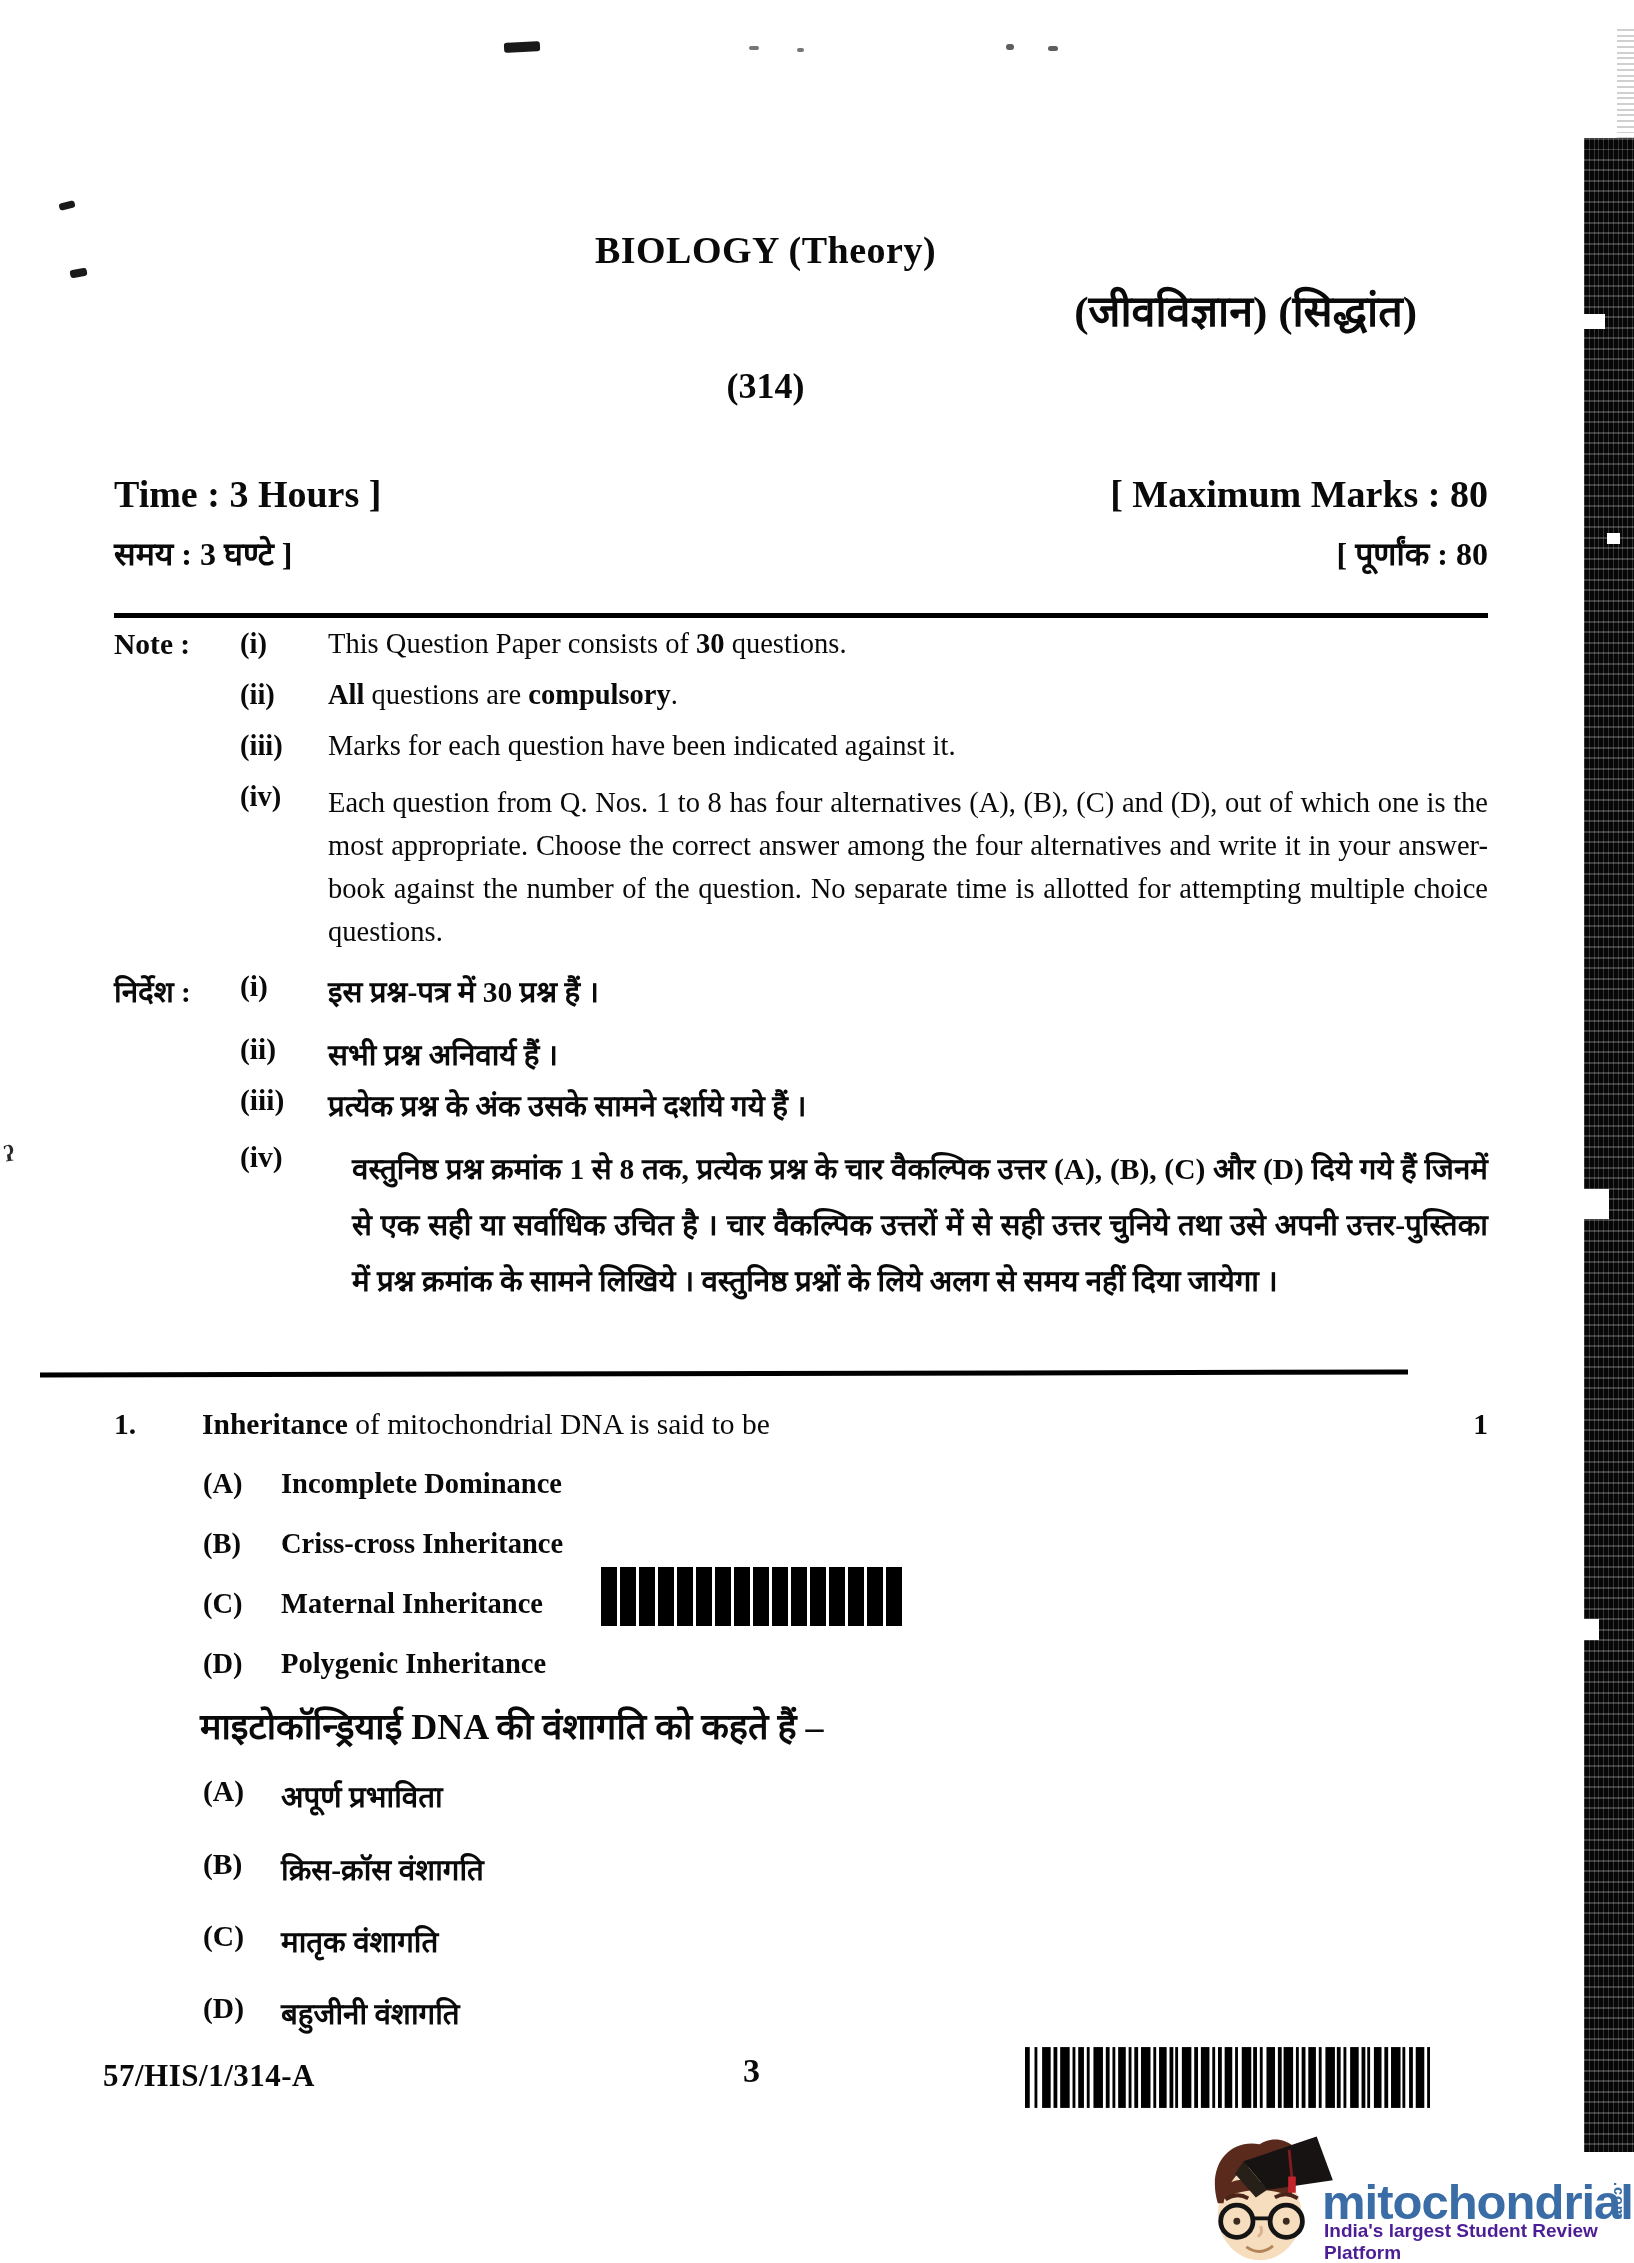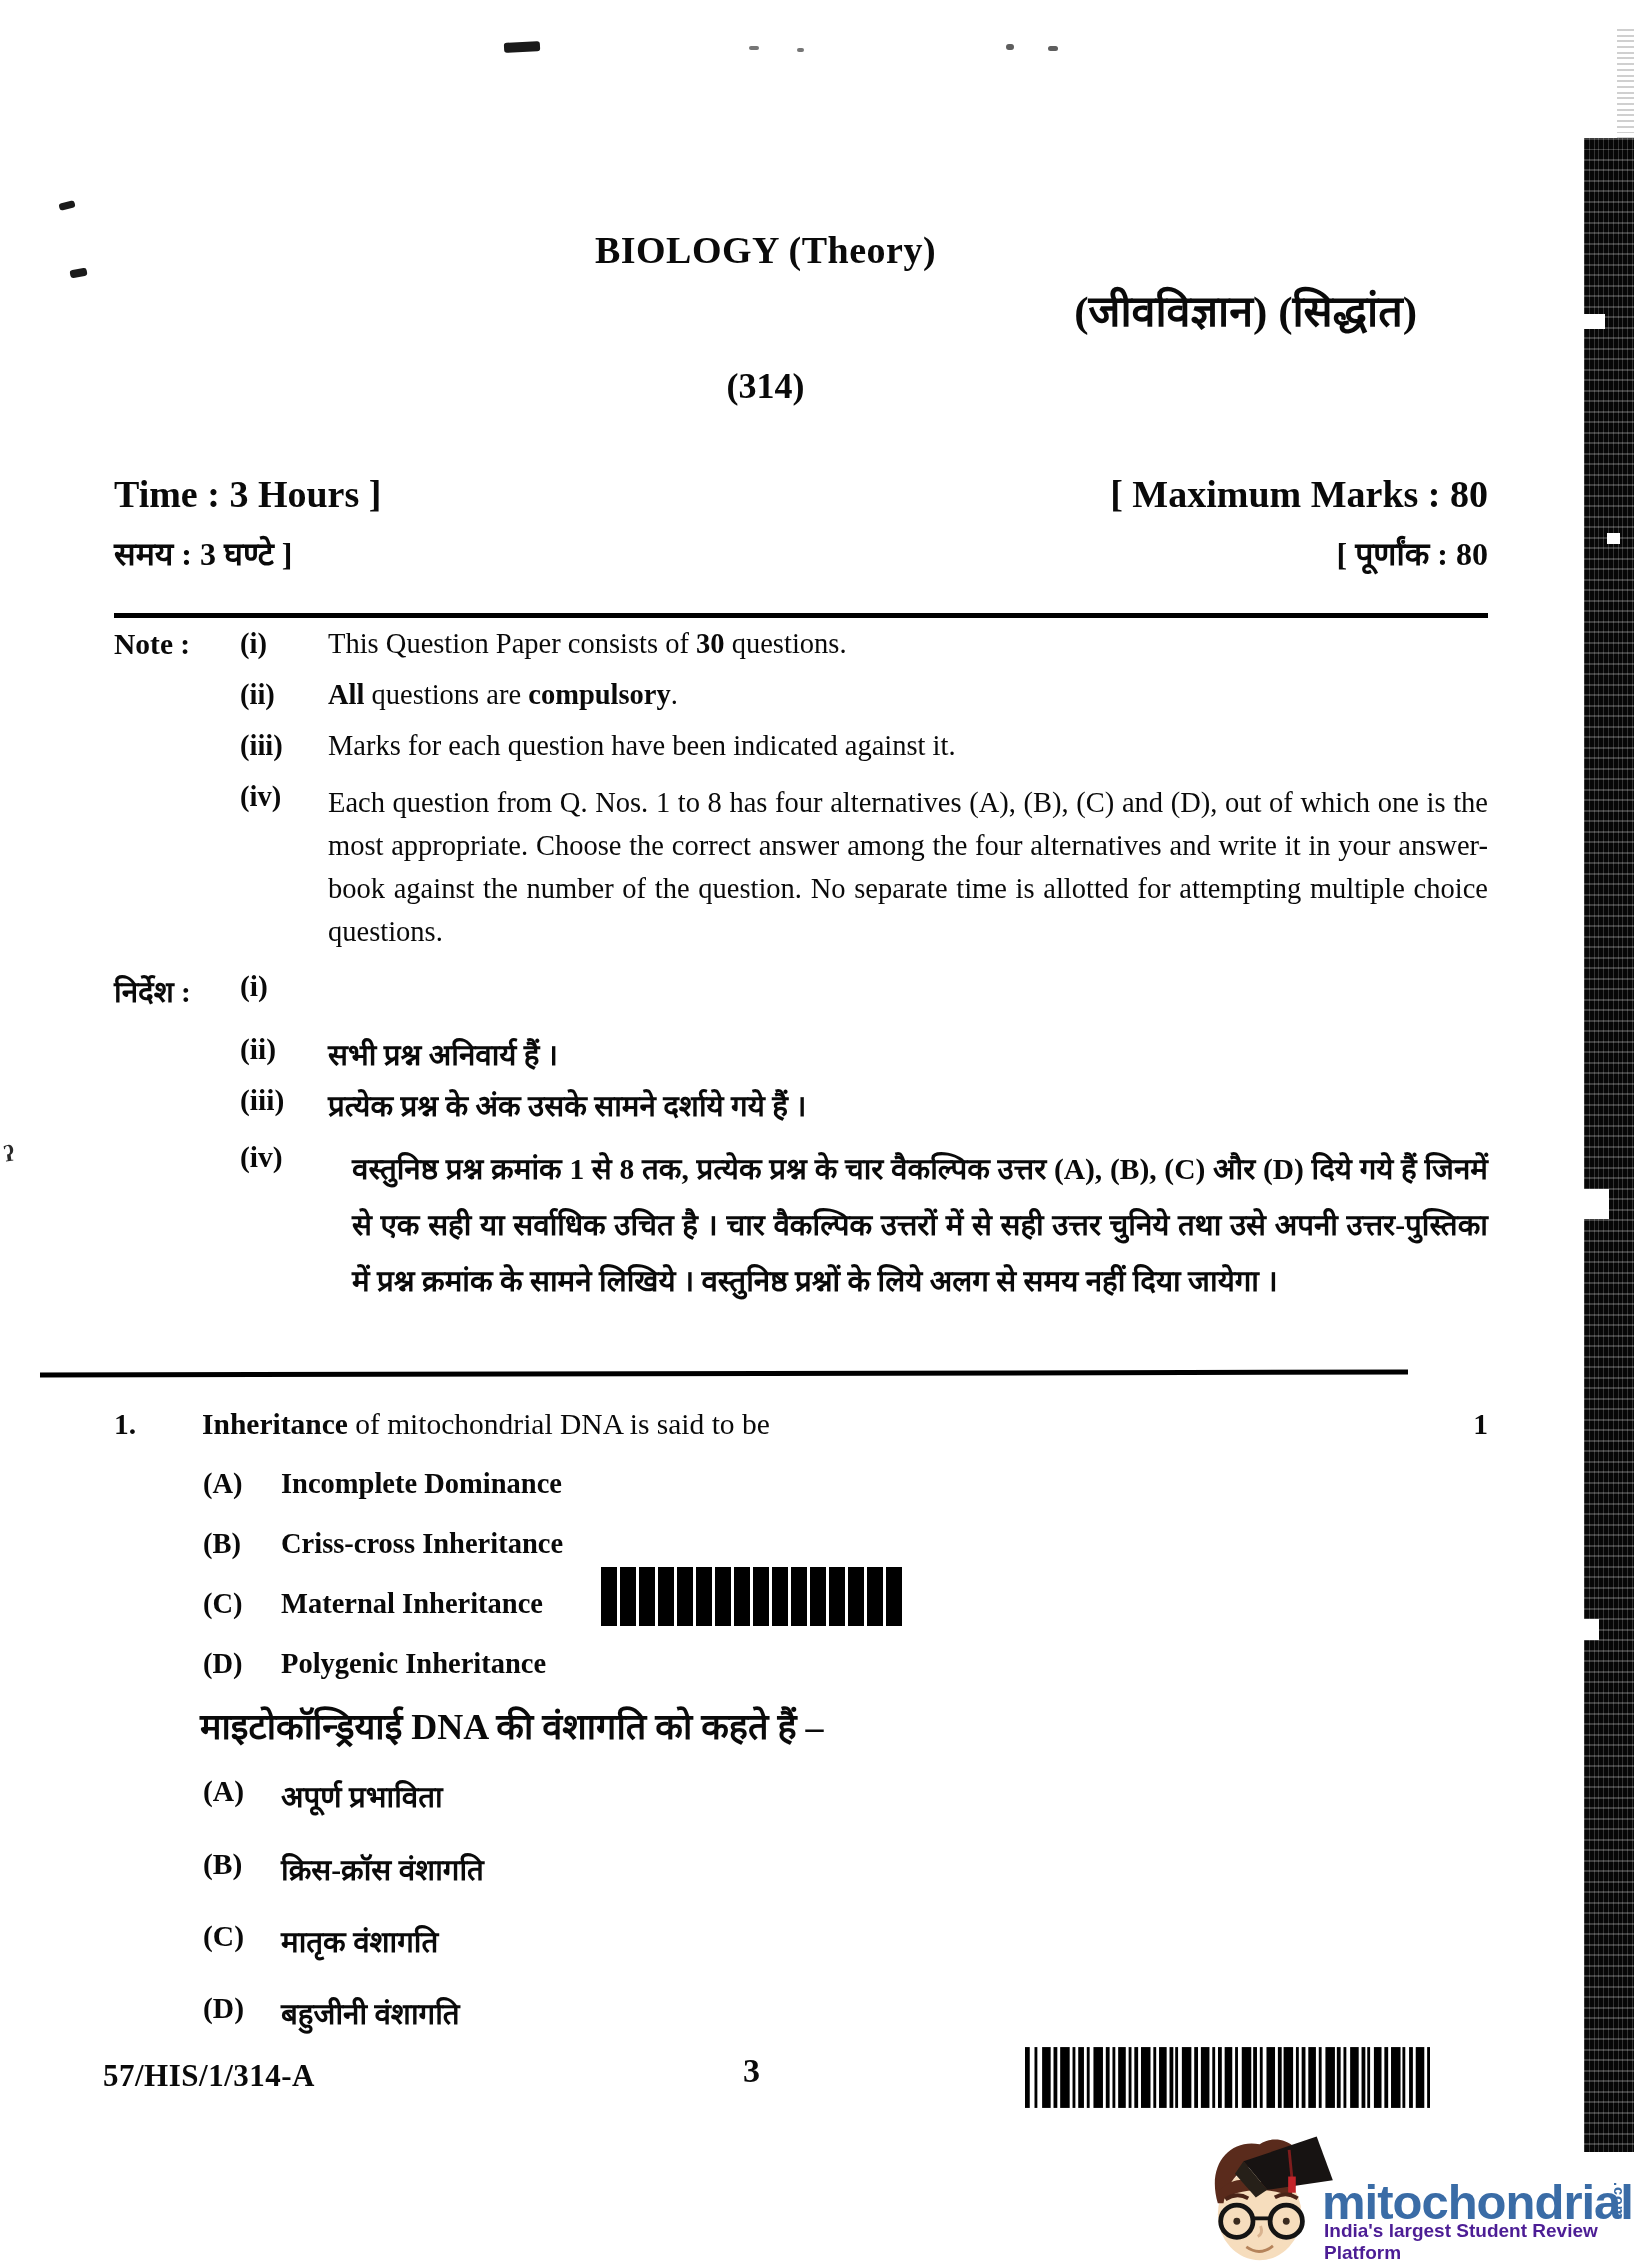--- a/index.html
+++ b/index.html
@@ -117,20 +117,21 @@
   </div>
   <div class="note-row note-en" style="top:781px;">
     <span class="lbl"></span>
     <span class="num">(iv)</span>
     <span class="txt para-en">Each question from Q. Nos. 1 to 8 has four alternatives (A), (B), (C) and (D), out of which one is the most appropriate. Choose the correct answer among the four alternatives and write it in your answer-book against the number of the question. No separate time is allotted for attempting multiple choice questions.</span>
   </div>
 
   <div class="note-row note-hi" style="top:970px;">
     <span class="lbl">निर्देश :</span>
     <span class="num">(i)</span>
+    <span class="txt">इस प्रश्न-पत्र में 30 प्रश्न हैं ।</span>
   </div>
   <div class="note-row note-hi" style="top:1033px;">
     <span class="lbl"></span>
     <span class="num">(ii)</span>
     <span class="txt">सभी प्रश्न अनिवार्य हैं ।</span>
   </div>
   <div class="note-row note-hi" style="top:1084px;">
     <span class="lbl"></span>
     <span class="num">(iii)</span>
     <span class="txt">प्रत्येक प्रश्न के अंक उसके सामने दर्शाये गये हैं ।</span>

